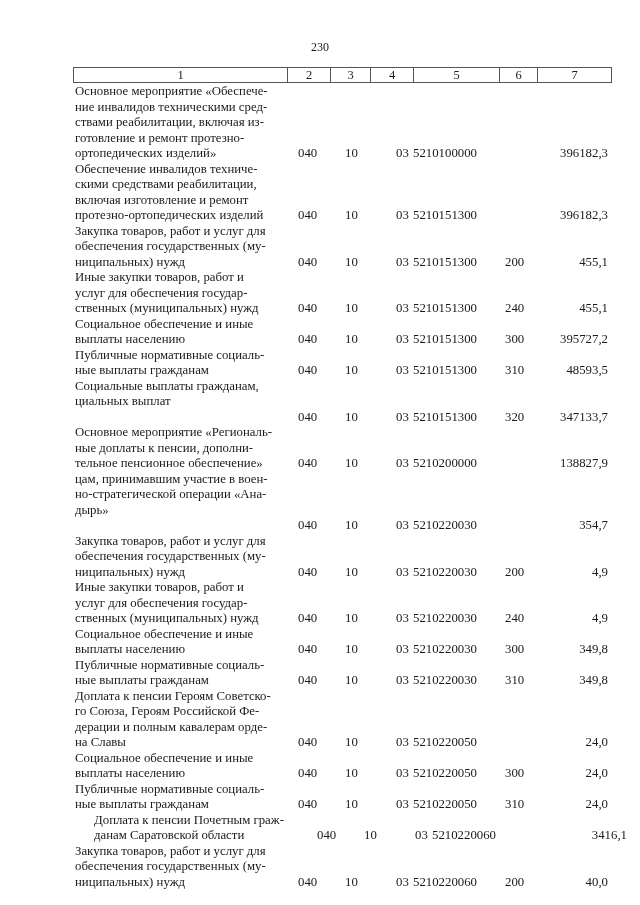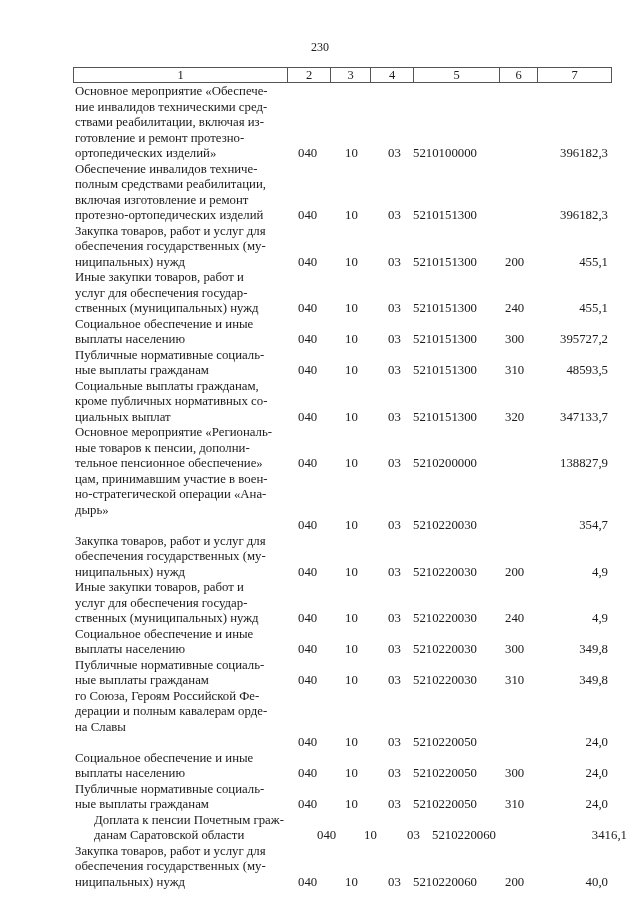--- a/index.html
+++ b/index.html
@@ -9,21 +9,21 @@
   .hdr { position:absolute; top:67px; left:73px; width:539px; height:16px;
          border:1px solid #555; box-sizing:border-box; display:flex; }
   .hdr .hc { border-right:1px solid #555; box-sizing:border-box; text-align:center;
              font-size:12.5px; line-height:14px; }
   .hdr .hc:last-child { border-right:none; }
   .rows { position:absolute; top:84px; left:0; width:634px; }
   .row { position:relative; width:640px; }
   .desc { position:absolute; left:75px; width:207px; font-size:12.8px; line-height:15.5px;
           text-align:justify; text-align-last:left; }
   .num { position:absolute; font-size:12.8px; line-height:15.5px; white-space:nowrap; }
-  .c2 { left:298px; } .c3 { left:345px; } .c4 { left:388px;text-align:center; } .c5 { left:413px; }
+  .c2 { left:298px; } .c3 { left:345px; } .c4 { left:396px;text-align:center; } .c5 { left:413px; }
   .c6 { left:505px; }
   .c7 { right:32px; text-align:right; }
 </style>
 </head>
 <body>
 
 <div class="page-number">230</div>
 
 <div class="hdr">
   <div class="hc" style="width:214px">1</div>
@@ -47,21 +47,21 @@
       <div class="num c2" style="top: 62px;">040</div>
       <div class="num c3" style="top: 62px;">10</div>
       <div class="num c4" style="top: 62px;">03</div>
       <div class="num c5" style="top: 62px;">5210100000</div>
       <div class="num c6" style="top: 62px;"></div>
       <div class="num c7" style="top: 62px;">396182,3</div>
     </div>
     <div class="row" style="height: 62px;">
       <div class="desc">
         <div>Обеспечение инвалидов техниче-</div>
-        <div>полным средствами реабилитации,</div>
+        <div>скими средствами реабилитации,</div>
         <div>включая изготовление и ремонт</div>
         <div>протезно-ортопедических изделий</div>
       </div>
       <div class="num c2" style="top: 46.5px;">040</div>
       <div class="num c3" style="top: 46.5px;">10</div>
       <div class="num c4" style="top: 46.5px;">03</div>
       <div class="num c5" style="top: 46.5px;">5210151300</div>
       <div class="num c6" style="top: 46.5px;"></div>
       <div class="num c7" style="top: 46.5px;">396182,3</div>
     </div>
@@ -111,34 +111,33 @@
       <div class="num c2" style="top: 15.5px;">040</div>
       <div class="num c3" style="top: 15.5px;">10</div>
       <div class="num c4" style="top: 15.5px;">03</div>
       <div class="num c5" style="top: 15.5px;">5210151300</div>
       <div class="num c6" style="top: 15.5px;">310</div>
       <div class="num c7" style="top: 15.5px;">48593,5</div>
     </div>
     <div class="row" style="height: 46.5px;">
       <div class="desc">
         <div>Социальные выплаты гражданам,</div>
-        <div>кроме публичных нормативных со-</div>
         <div>циальных выплат</div>
       </div>
       <div class="num c2" style="top: 31px;">040</div>
       <div class="num c3" style="top: 31px;">10</div>
       <div class="num c4" style="top: 31px;">03</div>
       <div class="num c5" style="top: 31px;">5210151300</div>
       <div class="num c6" style="top: 31px;">320</div>
       <div class="num c7" style="top: 31px;">347133,7</div>
     </div>
     <div class="row" style="height: 46.5px;">
       <div class="desc">
         <div>Основное мероприятие «Региональ-</div>
-        <div>ные товаров к пенсии, дополни-</div>
+        <div>ные доплаты к пенсии, дополни-</div>
         <div>тельное пенсионное обеспечение»</div>
       </div>
       <div class="num c2" style="top: 31px;">040</div>
       <div class="num c3" style="top: 31px;">10</div>
       <div class="num c4" style="top: 31px;">03</div>
       <div class="num c5" style="top: 31px;">5210200000</div>
       <div class="num c6" style="top: 31px;"></div>
       <div class="num c7" style="top: 31px;">138827,9</div>
     </div>
     <div class="row" style="height: 62px;">
@@ -199,20 +198,21 @@
       </div>
       <div class="num c2" style="top: 15.5px;">040</div>
       <div class="num c3" style="top: 15.5px;">10</div>
       <div class="num c4" style="top: 15.5px;">03</div>
       <div class="num c5" style="top: 15.5px;">5210220030</div>
       <div class="num c6" style="top: 15.5px;">310</div>
       <div class="num c7" style="top: 15.5px;">349,8</div>
     </div>
     <div class="row" style="height: 62px;">
       <div class="desc">
+        <div>Доплата к пенсии Героям Советско-</div>
         <div>го Союза, Героям Российской Фе-</div>
         <div>дерации и полным кавалерам орде-</div>
         <div>на Славы</div>
       </div>
       <div class="num c2" style="top: 46.5px;">040</div>
       <div class="num c3" style="top: 46.5px;">10</div>
       <div class="num c4" style="top: 46.5px;">03</div>
       <div class="num c5" style="top: 46.5px;">5210220050</div>
       <div class="num c6" style="top: 46.5px;"></div>
       <div class="num c7" style="top: 46.5px;">24,0</div>

